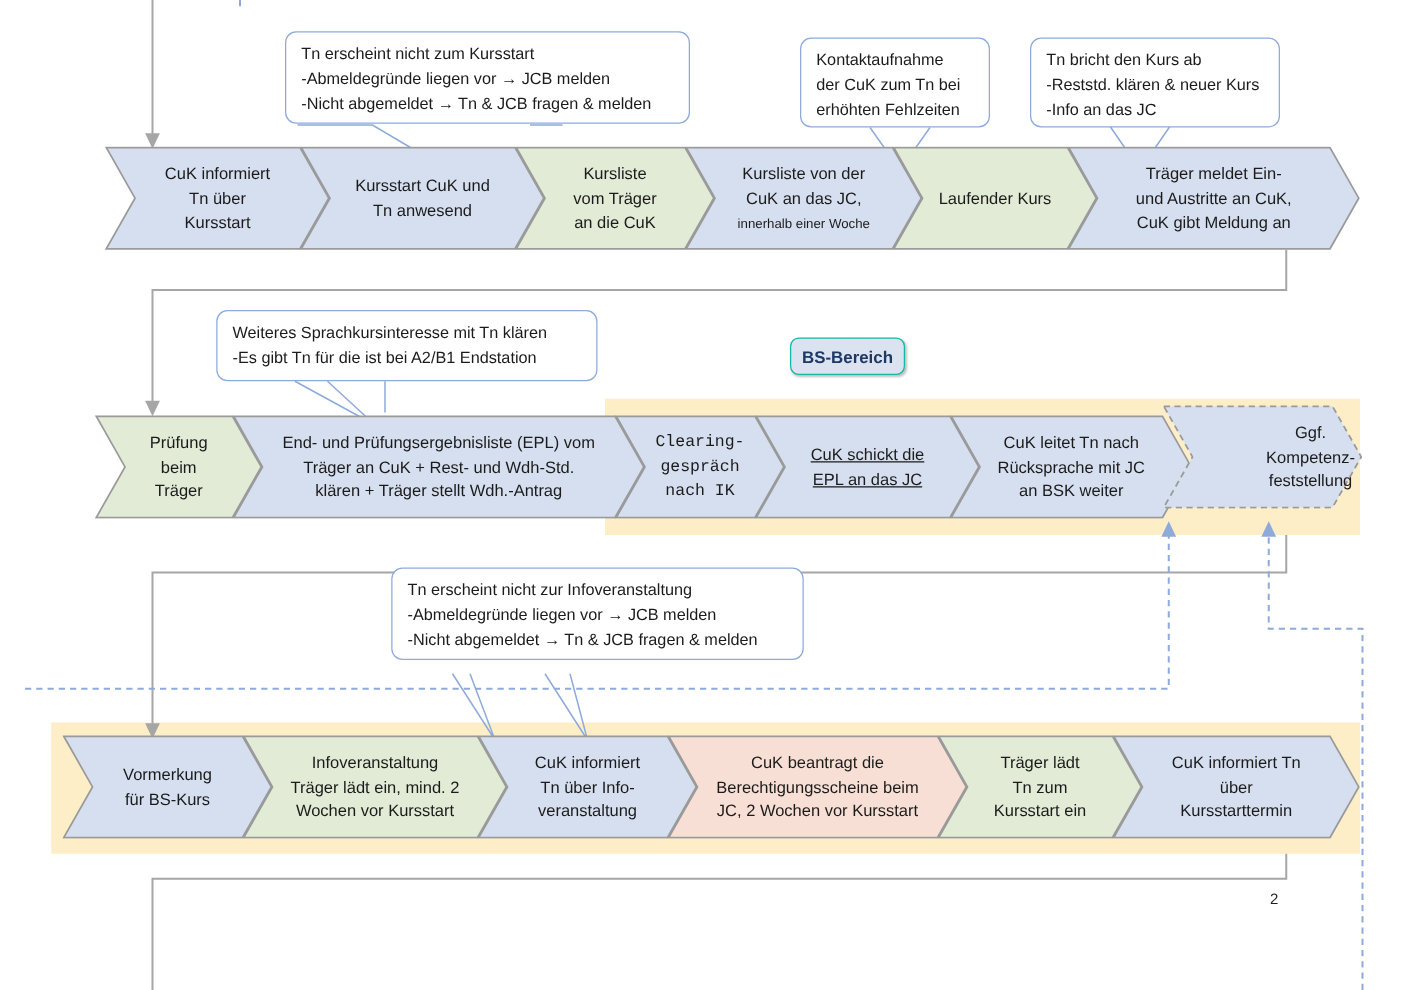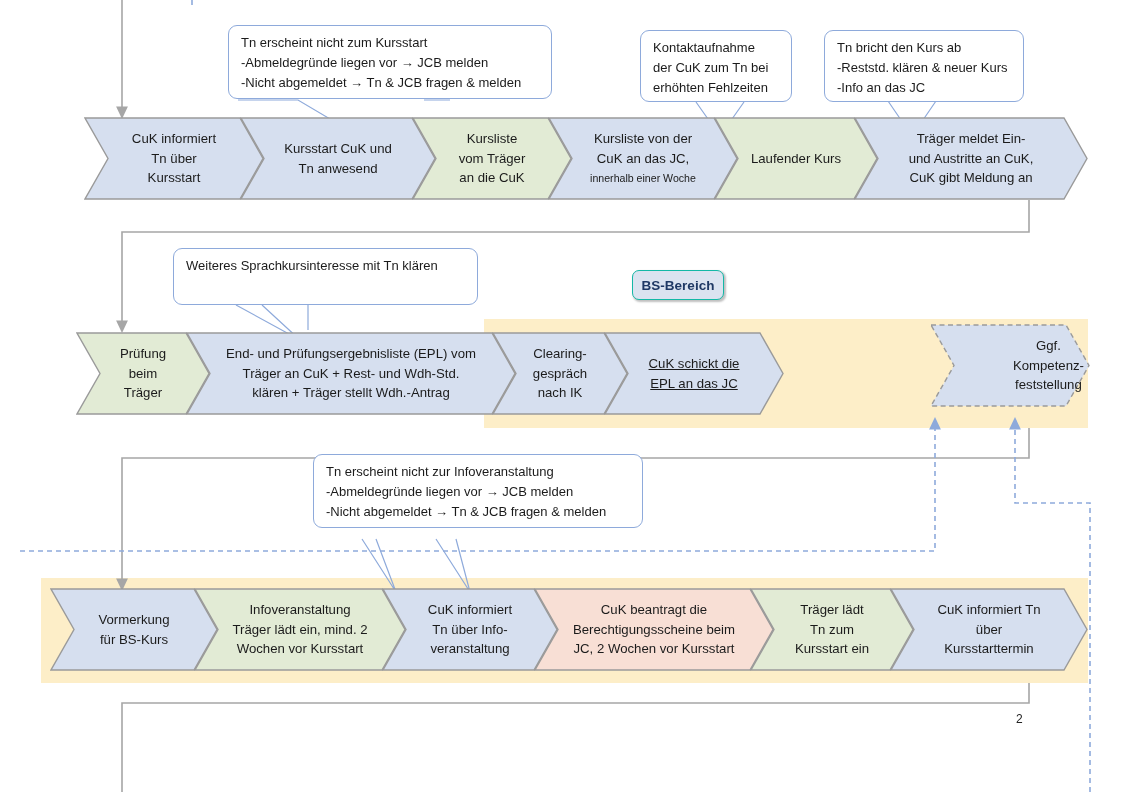--- a/index.html
+++ b/index.html
@@ -158,34 +158,40 @@
     <span class="txt"><span>Prüfung</span><br><span>beim</span><br><span>Träger</span></span>
   </div>
 
   <div class="chev" style="left:186px;top:332px;width:330px;height:83px;">
     <svg viewBox="0 0 330 83" preserveAspectRatio="none">
         <path d="M1,1 L306,1 L329,41.5 L306,82 L1,82 L24,41.5 Z" fill="#d6dfef" stroke="#9a9a9a" stroke-width="1.4"></path>
       </svg>
     <span class="txt"><span>End- und Prüfungsergebnisliste (EPL) vom</span><br><span>Träger an CuK + Rest- und Wdh-Std.</span><br><span>klären + Träger stellt Wdh.-Antrag</span></span>
   </div>
 
-  <div class="chev" style="left:492px;top:332px;width:136px;height:83px;">
+  <div class="chev" style="left:492px;top:332px;width:136px;height:83px;font-family:Liberation Mono, monospace;">
     <svg viewBox="0 0 136 83" preserveAspectRatio="none">
         <path d="M1,1 L112,1 L135,41.5 L112,82 L1,82 L24,41.5 Z" fill="#d6dfef" stroke="#9a9a9a" stroke-width="1.4"></path>
       </svg>
     <span class="txt"><span>Clearing-</span><br><span>gespräch</span><br><span>nach IK</span></span>
   </div>
 
   <div class="chev" style="left:604px;top:332px;width:180px;height:83px;text-decoration:underline;">
     <svg viewBox="0 0 180 83" preserveAspectRatio="none">
         <path d="M1,1 L156,1 L179,41.5 L156,82 L1,82 L24,41.5 Z" fill="#d6dfef" stroke="#9a9a9a" stroke-width="1.4"></path>
       </svg>
     <span class="txt"><span>CuK schickt die</span><br><span>EPL an das JC</span></span>
   </div>
 
+  <div class="chev" style="left:760px;top:332px;width:194px;height:83px;">
+    <svg viewBox="0 0 194 83" preserveAspectRatio="none">
+        <path d="M1,1 L170,1 L193,41.5 L170,82 L1,82 L24,41.5 Z" fill="#d6dfef" stroke="#9a9a9a" stroke-width="1.4"></path>
+      </svg>
+    <span class="txt"><span>CuK leitet Tn nach</span><br><span>Rücksprache mit JC</span><br><span>an BSK weiter</span></span>
+  </div>
 
   <div class="chev" style="left:930px;top:324px;width:160px;height:83px;justify-content:flex-end;">
     <svg viewBox="0 0 160 83" preserveAspectRatio="none">
         <path d="M1,1 L136,1 L159,41.5 L136,82 L1,82 L24,41.5 Z" fill="#d6dfef" stroke="#9a9a9a" stroke-width="1.4" stroke-dasharray="5,3.5"></path>
       </svg>
     <span class="txt"><span>Ggf.</span><br><span>Kompetenz-</span><br><span>feststellung</span></span>
   </div>
 
   <div class="chev" style="left:50px;top:588px;width:168px;height:83px;">
     <svg viewBox="0 0 168 83" preserveAspectRatio="none">
@@ -242,20 +248,21 @@
   </div>
 
   <div class="callout" style="left:824px;top:30px;width:200px;height:72px;">
     <div>Tn bricht den Kurs ab</div>
     <div>-Reststd. klären &amp; neuer Kurs</div>
     <div>-Info an das JC</div>
   </div>
 
   <div class="callout" style="left:173px;top:248px;width:305px;height:57px;">
     <div>Weiteres Sprachkursinteresse mit Tn klären</div>
+    <div>-Es gibt Tn für die ist bei A2/B1 Endstation</div>
   </div>
 
   <div class="callout" style="left:313px;top:454px;width:330px;height:74px;">
     <div>Tn erscheint nicht zur Infoveranstaltung</div>
     <div>-Abmeldegründe liegen vor → JCB melden</div>
     <div>-Nicht abgemeldet → Tn &amp; JCB fragen &amp; melden</div>
   </div>
 
   <div class="chip" style="left:632px;top:270px;width:90px;height:28px;">
     <span>BS-Bereich</span>

